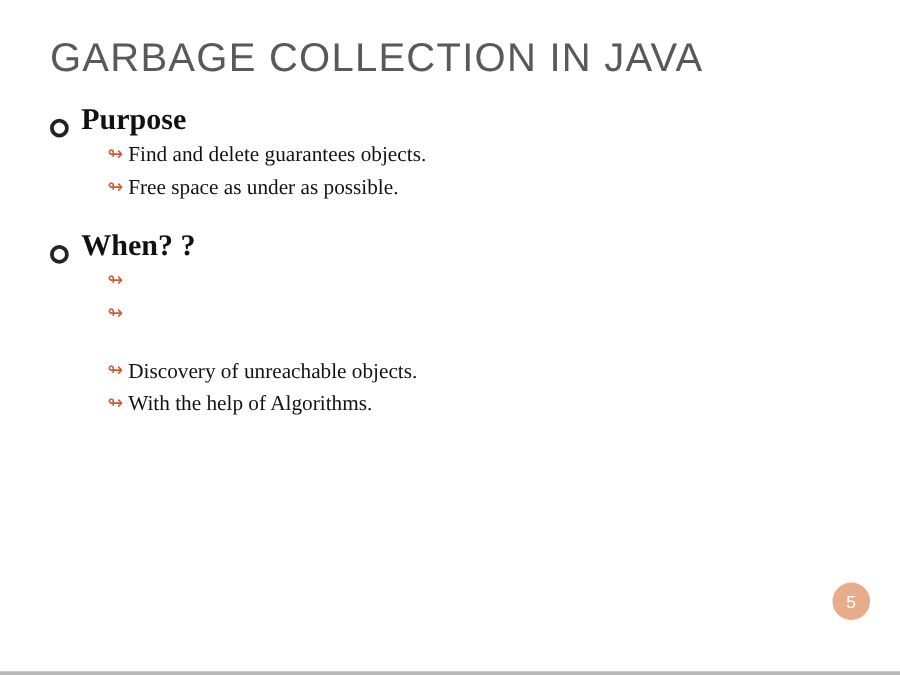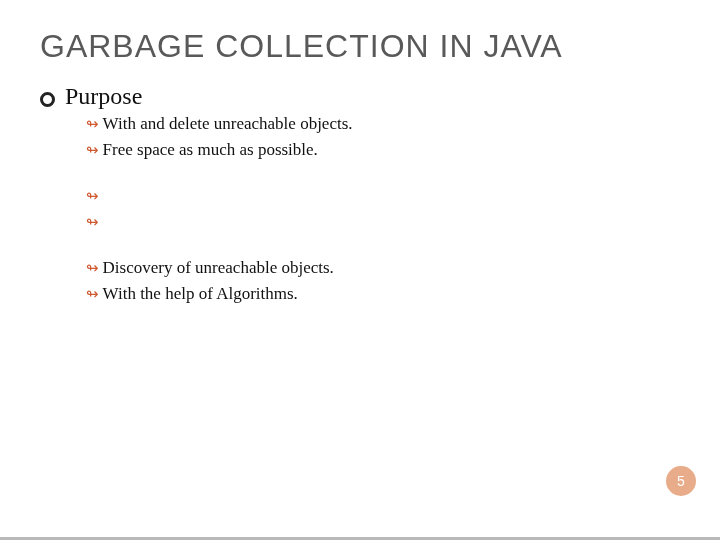--- a/index.html
+++ b/index.html
@@ -22,22 +22,23 @@
   .title {
     font-family: Arial, Helvetica, sans-serif;
     font-size: 32px;
     letter-spacing: 1px;
     color: #595959;
     font-weight: 400;
     margin: 0 0 18px 0;
   }
   .level1 {
     display: flex;
-    align-items: center;
+    align-items: flex-end;
     margin: 4px 0 2px 0;
+    font-weight: bold;
   }
   .bullet-ring {
     width: 15px;
     height: 15px;
     border: 3px solid #232323;
     border-radius: 50%;
     flex: 0 0 auto;
     margin-top: 6px;
     margin-right: 10px;
     box-sizing: border-box;
@@ -100,28 +101,32 @@
 
   <h1 class="title">GARBAGE COLLECTION IN JAVA</h1>
 
   <div class="level1">
     <span class="bullet-ring"></span>
     <span class="level1-text">Purpose</span>
   </div>
   <div class="level2-group">
     <div class="level2">
       <span class="wavy">↬</span>
-      <span class="level2-text">With and delete unreachable objects.</span>
+      <span class="level2-text">Find and delete guarantees objects.</span>
     </div>
     <div class="level2">
       <span class="wavy">↬</span>
-      <span class="level2-text">Free space as much as possible.</span>
+      <span class="level2-text">Free space as under as possible.</span>
     </div>
   </div>
 
+  <div class="level1">
+    <span class="bullet-ring"></span>
+    <span class="level1-text">When? ?</span>
+  </div>
   <div class="level2-group">
     <div class="level2">
       <span class="wavy">↬</span>
     </div>
     <div class="level2">
       <span class="wavy">↬</span>
     </div>
   </div>
 
   <div class="level2-group">

